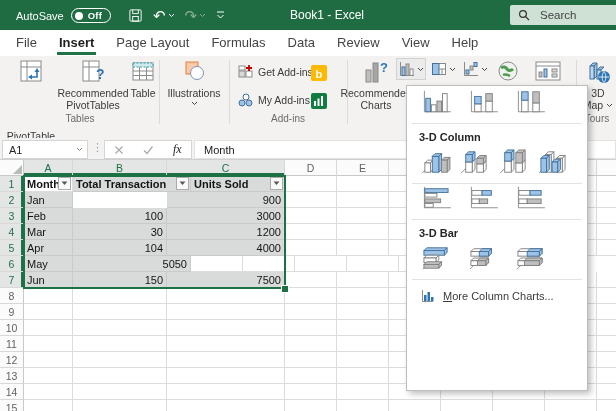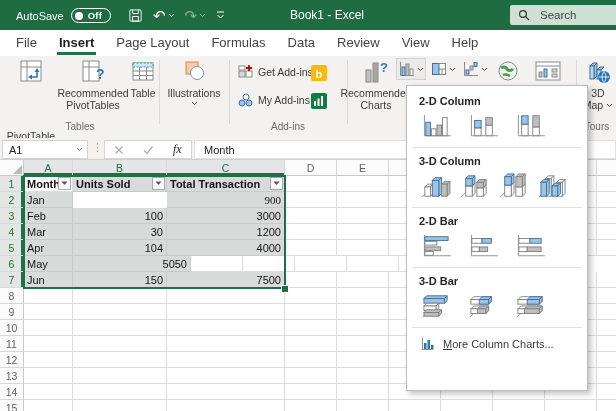--- a/index.html
+++ b/index.html
@@ -24,21 +24,21 @@
 
   
   .tabsrow{position:absolute;top:30px;left:0;right:0;height:26px;background:#fff;display:flex;padding-left:5px;}
   .tab{padding:0 11px;font-size:13px;color:#444;line-height:25px;position:relative;white-space:nowrap;}
   .tab.active{font-weight:bold;color:#1e1e1e;}
   .tab.active::after{content:"";position:absolute;left:9px;right:9px;bottom:1px;height:3px;background:#217346;}
 
   
   .ribbon{position:absolute;top:56px;left:0;right:0;height:82px;background:#F3F2F1;border-bottom:1px solid #D8D8D8;box-sizing:content-box;}
   .rsep{position:absolute;top:4px;height:64px;width:1px;background:#DADADA;}
-  .glabel{position:absolute;bottom:6px;text-align:center;font-size:10px;color:#6a6a6a;}
+  .glabel{position:absolute;bottom:14px;text-align:center;font-size:10px;color:#6a6a6a;}
   .bigbtn{position:absolute;top:2px;display:flex;flex-direction:column;align-items:center;font-size:10.5px;color:#3b3b3b;text-align:center;line-height:1.15;}
   .bigbtn .lbl{margin-top:3px;}
   .rowbtn{position:absolute;display:flex;align-items:center;gap:5px;font-size:10.5px;color:#3b3b3b;white-space:nowrap;}
   .smbtn{position:absolute;top:2px;height:22px;display:flex;align-items:center;justify-content:center;gap:2px;}
   .smbtn.open{background:#EBEBEB;border:1px solid #D2D2D2;box-sizing:border-box;}
 
   
   .fbar{position:absolute;top:138px;left:0;right:0;height:22px;background:#F3F2F1;border-bottom:1px solid #CFCFCF;box-sizing:border-box;}
   .namebox{position:absolute;left:2px;top:2px;width:84px;height:17px;background:#fff;border:1px solid #D4D4D4;display:flex;align-items:center;font-size:11px;color:#262626;}
   .namebox .nb-text{padding-left:6px;flex:1;}
@@ -345,53 +345,53 @@
       <div class="srow">
         <div class="rh sel">1</div>
         <div class="cell bold active" style="width: 49px;">
           <span>Month</span>
           <div class="filterbtn">
             <svg width="7" height="5" viewBox="0 0 7 5">
               <path d="M0.5 0.5L3.5 4L6.5 0.5Z" fill="#595959"></path>
             </svg>
           </div>
         </div>
+        <div class="cell bold sel" style="width: 118px;">
+          <span>Total Transaction</span>
+          <div class="filterbtn">
+            <svg width="7" height="5" viewBox="0 0 7 5">
+              <path d="M0.5 0.5L3.5 4L6.5 0.5Z" fill="#595959"></path>
+            </svg>
+          </div>
+        </div>
         <div class="cell bold sel" style="width: 94px;">
           <span>Units Sold</span>
           <div class="filterbtn">
             <svg width="7" height="5" viewBox="0 0 7 5">
               <path d="M0.5 0.5L3.5 4L6.5 0.5Z" fill="#595959"></path>
             </svg>
           </div>
         </div>
-        <div class="cell bold sel" style="width: 118px;">
-          <span>Total Transaction</span>
-          <div class="filterbtn">
-            <svg width="7" height="5" viewBox="0 0 7 5">
-              <path d="M0.5 0.5L3.5 4L6.5 0.5Z" fill="#595959"></path>
-            </svg>
-          </div>
-        </div>
         <div class="cell" style="width: 52px;"></div>
         <div class="cell" style="width: 52px;"></div>
         <div class="cell" style="width: 52px;"></div>
         <div class="cell" style="width: 52px;"></div>
         <div class="cell" style="width: 52px;"></div>
         <div class="cell" style="width: 52px;"></div>
         <div class="cell" style="width: 52px;"></div>
       </div>
       <div class="srow">
         <div class="rh sel">2</div>
         <div class="cell sel" style="width: 49px;">
           <span>Jan</span>
         </div>
         <div class="cell sel num" style="width: 94px; margin-top: 48px;">
           <span>50</span>
         </div>
-        <div class="cell sel num" style="width: 118px; font-family: Liberation Serif, serif;">
+        <div class="cell sel num" style="width: 118px;">
           <span>900</span>
         </div>
         <div class="cell" style="width: 52px;"></div>
         <div class="cell" style="width: 52px;"></div>
         <div class="cell" style="width: 52px;"></div>
         <div class="cell" style="width: 52px;"></div>
         <div class="cell" style="width: 52px;"></div>
         <div class="cell" style="width: 52px;"></div>
         <div class="cell" style="width: 52px;"></div>
       </div>
@@ -590,21 +590,20 @@
         <div class="cell" style="width: 52px;"></div>
         <div class="cell" style="width: 52px;"></div>
         <div class="cell" style="width: 52px;"></div>
       </div>
       <div class="sel-outline"></div>
       <div class="fill-handle"></div>
     </div>
 
   <div class="chart-menu">
     <div>
-        <div class="cm-title">2-D Column</div>
         <div class="cm-row">
           <div class="cm-item">
             <svg width="34" height="26" viewBox="0 0 36 28">
               <path d="M5.5 2V24.5H34" stroke="#8a8a8a" fill="none"></path>
               <rect x="7" y="10" width="5" height="14.5" fill="#9DC3E6" stroke="#41719C"></rect>
               <rect x="13" y="17" width="5" height="7.5" fill="#FFFFFF" stroke="#808080"></rect>
               <rect x="19" y="13" width="5" height="11.5" fill="#BFBFBF" stroke="#808080"></rect>
               <rect x="25" y="5" width="5" height="19.5" fill="#FFFFFF" stroke="#808080"></rect>
             </svg>
           </div>
@@ -690,21 +689,20 @@
               <polygon points="5,10 8,7 14,7 11,10" fill="#9DC3E6" stroke="#41719C"></polygon>
               <polygon points="11,10 14,7 14,22 11,25" fill="#9DC3E6" stroke="#41719C"></polygon>
               <rect x="5" y="10" width="6" height="15" fill="#9DC3E6" stroke="#41719C"></rect>
               <polygon points="17,14 20,11 26,11 23,14" fill="#9DC3E6" stroke="#41719C"></polygon>
               <polygon points="23,14 26,11 26,22 23,25" fill="#9DC3E6" stroke="#41719C"></polygon>
               <rect x="17" y="14" width="6" height="11" fill="#9DC3E6" stroke="#41719C"></rect>
             </svg>
           </div>
         </div>
         <div class="cm-sep"></div>
-        <div class="cm-title">2-D Bar</div>
         <div class="cm-row">
           <div class="cm-item">
             <svg width="34" height="26" viewBox="0 0 36 28">
               <path d="M5.5 2V24.5H34" stroke="#8a8a8a" fill="none"></path>
               <rect x="6" y="4" width="25" height="4" fill="#9DC3E6" stroke="#41719C"></rect>
               <rect x="6" y="9" width="13" height="4" fill="#FFFFFF" stroke="#808080"></rect>
               <rect x="6" y="15" width="17" height="4" fill="#BFBFBF" stroke="#808080"></rect>
               <rect x="6" y="20" width="9" height="4" fill="#FFFFFF" stroke="#808080"></rect>
             </svg>
           </div>

